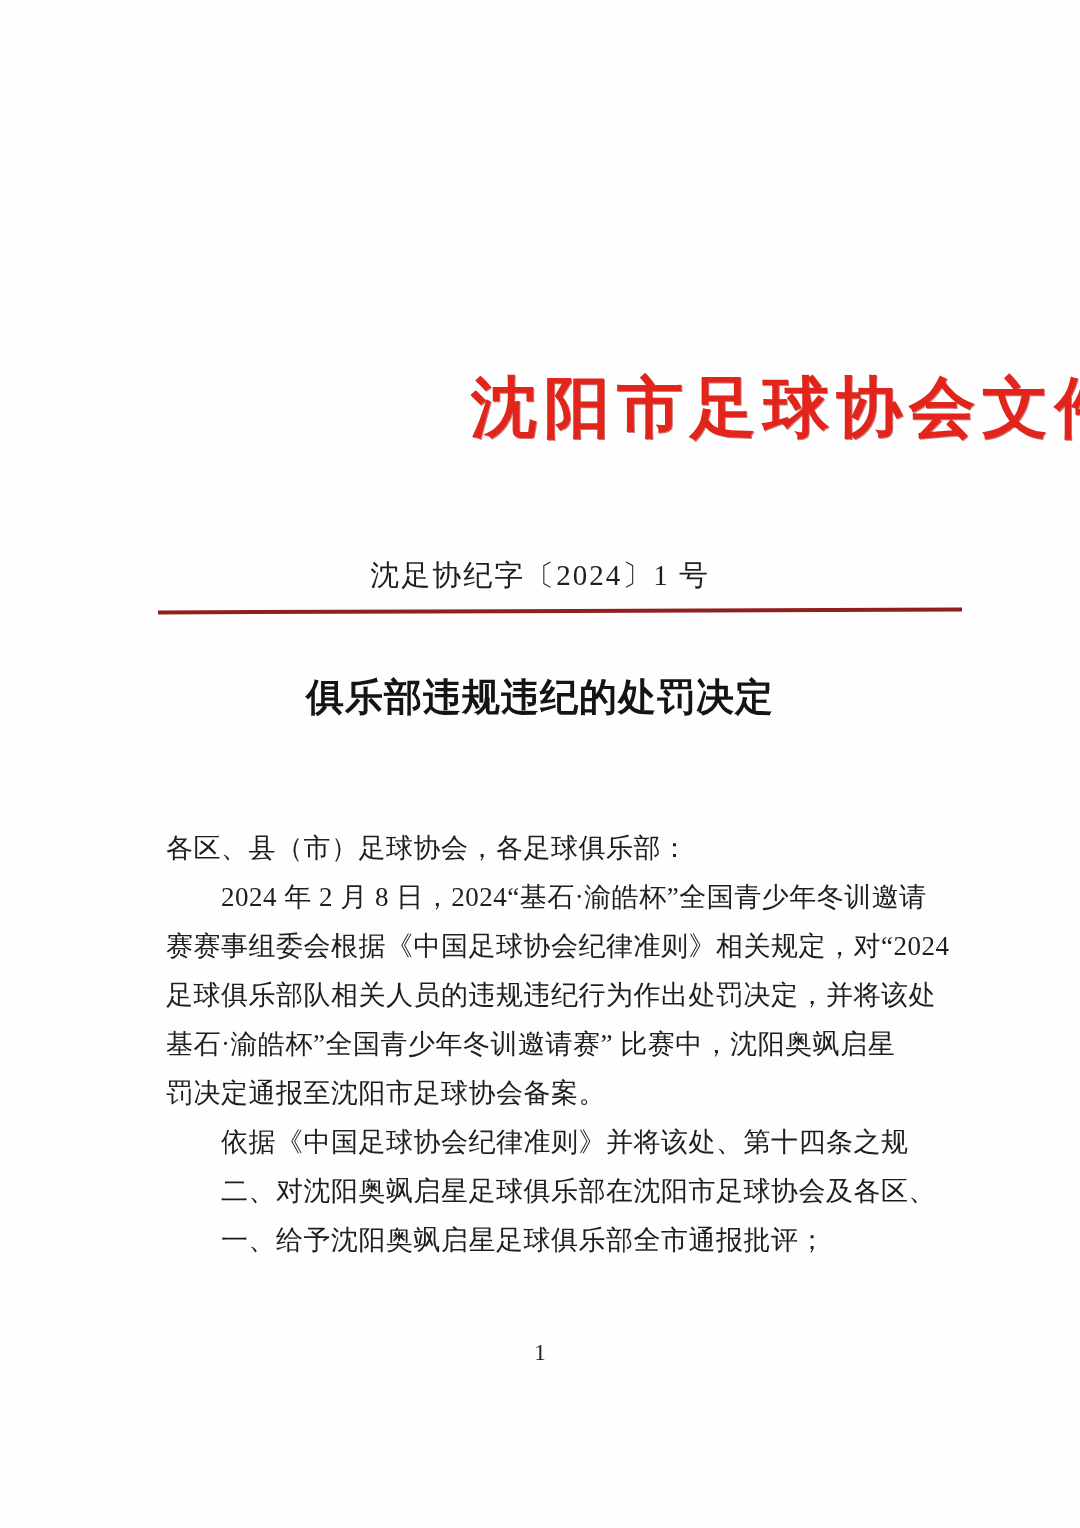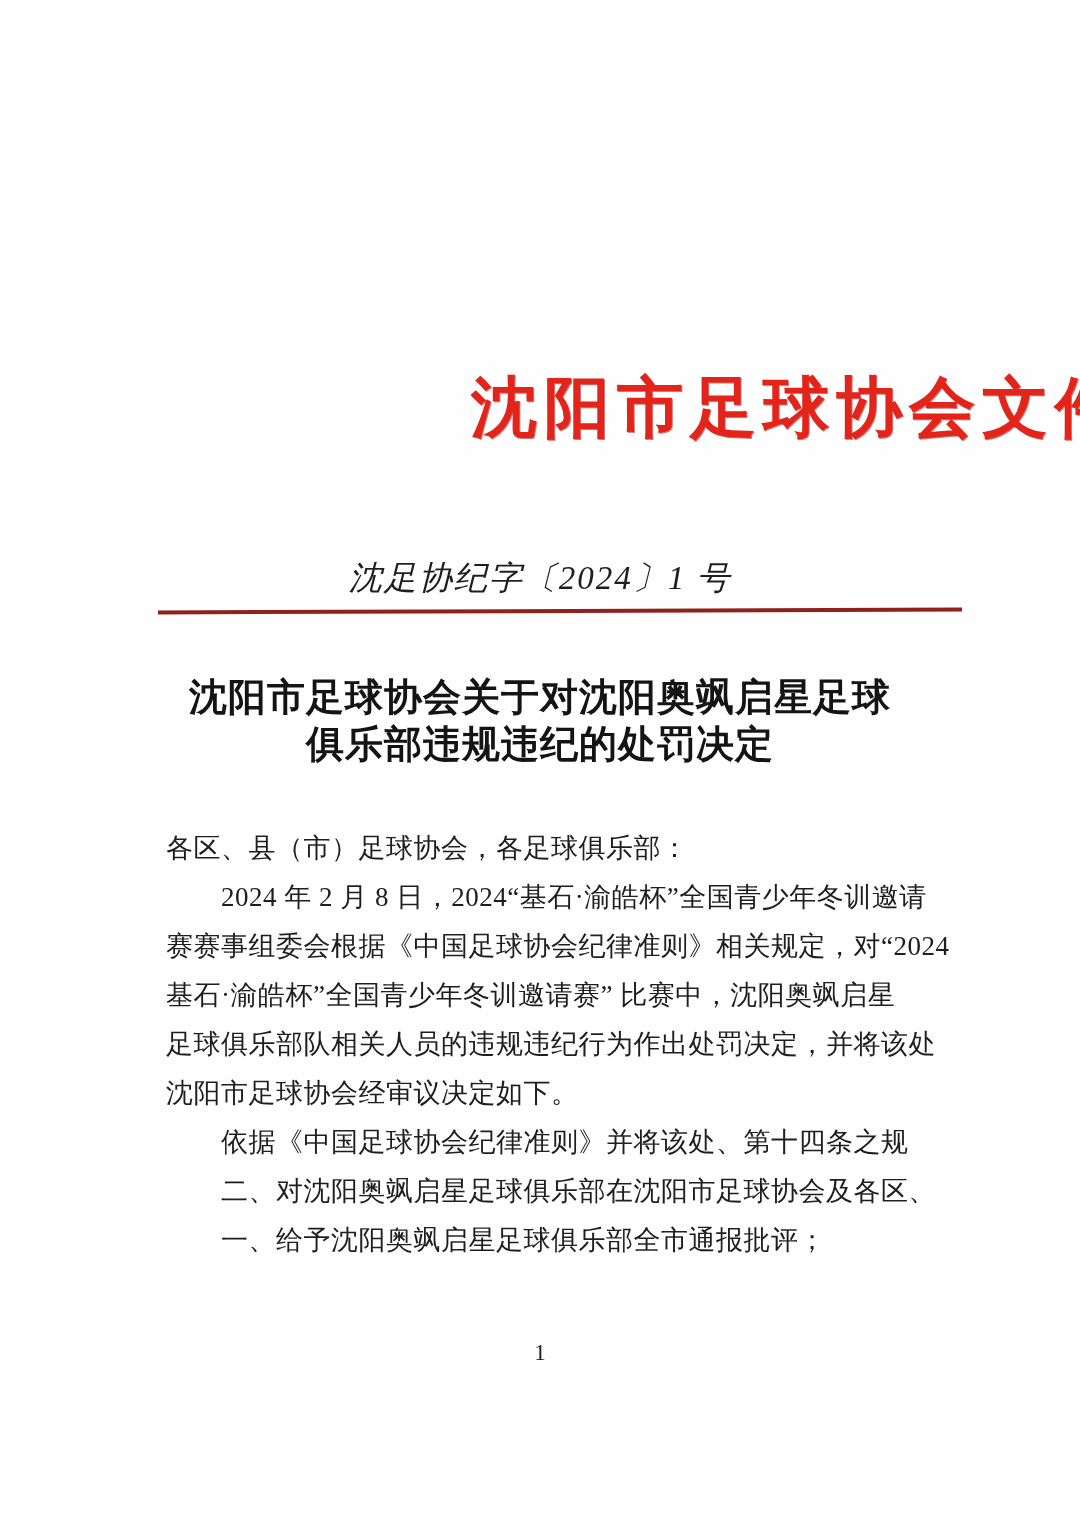--- a/index.html
+++ b/index.html
@@ -28,25 +28,24 @@
     text-shadow: 1px 1px 0 rgba(160, 10, 10, 0.55);
     white-space: nowrap;
     margin-left: 48px;
   }
   .doc-number {
     position: absolute;
     top: 556px;
     left: 0;
     width: 100%;
     text-align: center;
-    font-size: 33px;
+    font-size: 29px;
     color: var(--ink, #1e1e1e);
     letter-spacing: 2px;
     white-space: nowrap;
-    font-style: italic;
   }
   .red-line {
     position: absolute;
     top: 609px;
     left: 158px;
     width: 804px;
     height: 4px;
     background: var(--divider-red, #8e211d);
     transform: rotate(-0.2deg);
   }
@@ -91,31 +90,30 @@
 
 <div class="page">
 
   <div class="red-header">沈阳市足球协会文件</div>
 
   <div class="doc-number">沈足协纪字〔2024〕1 号</div>
 
   <div class="red-line"></div>
 
   <div class="doc-title">
-    <div>沈阳市足球协会关于对沈阳奥飒启星足球</div>
     <div>俱乐部违规违纪的处罚决定</div>
   </div>
 
   <div class="body-text">
     <div class="body-line">各区、县（市）足球协会，各足球俱乐部：</div>
     <div class="body-line">　　2024 年 2 月 8 日，2024“基石·渝皓杯”全国青少年冬训邀请</div>
     <div class="body-line">赛赛事组委会根据《中国足球协会纪律准则》相关规定，对“2024</div>
+    <div class="body-line">足球俱乐部队相关人员的违规违纪行为作出处罚决定，并将该处</div>
     <div class="body-line">基石·渝皓杯”全国青少年冬训邀请赛” 比赛中，沈阳奥飒启星</div>
-    <div class="body-line">足球俱乐部队相关人员的违规违纪行为作出处罚决定，并将该处</div>
-    <div class="body-line">沈阳市足球协会经审议决定如下。</div>
+    <div class="body-line">罚决定通报至沈阳市足球协会备案。</div>
     <div class="body-line">　　依据《中国足球协会纪律准则》并将该处、第十四条之规</div>
     <div class="body-line">　　二、对沈阳奥飒启星足球俱乐部在沈阳市足球协会及各区、</div>
     <div class="body-line">　　一、给予沈阳奥飒启星足球俱乐部全市通报批评；</div>
   </div>
 
   <div class="page-number">1</div>
 
 </div>
 
 </body></html>

